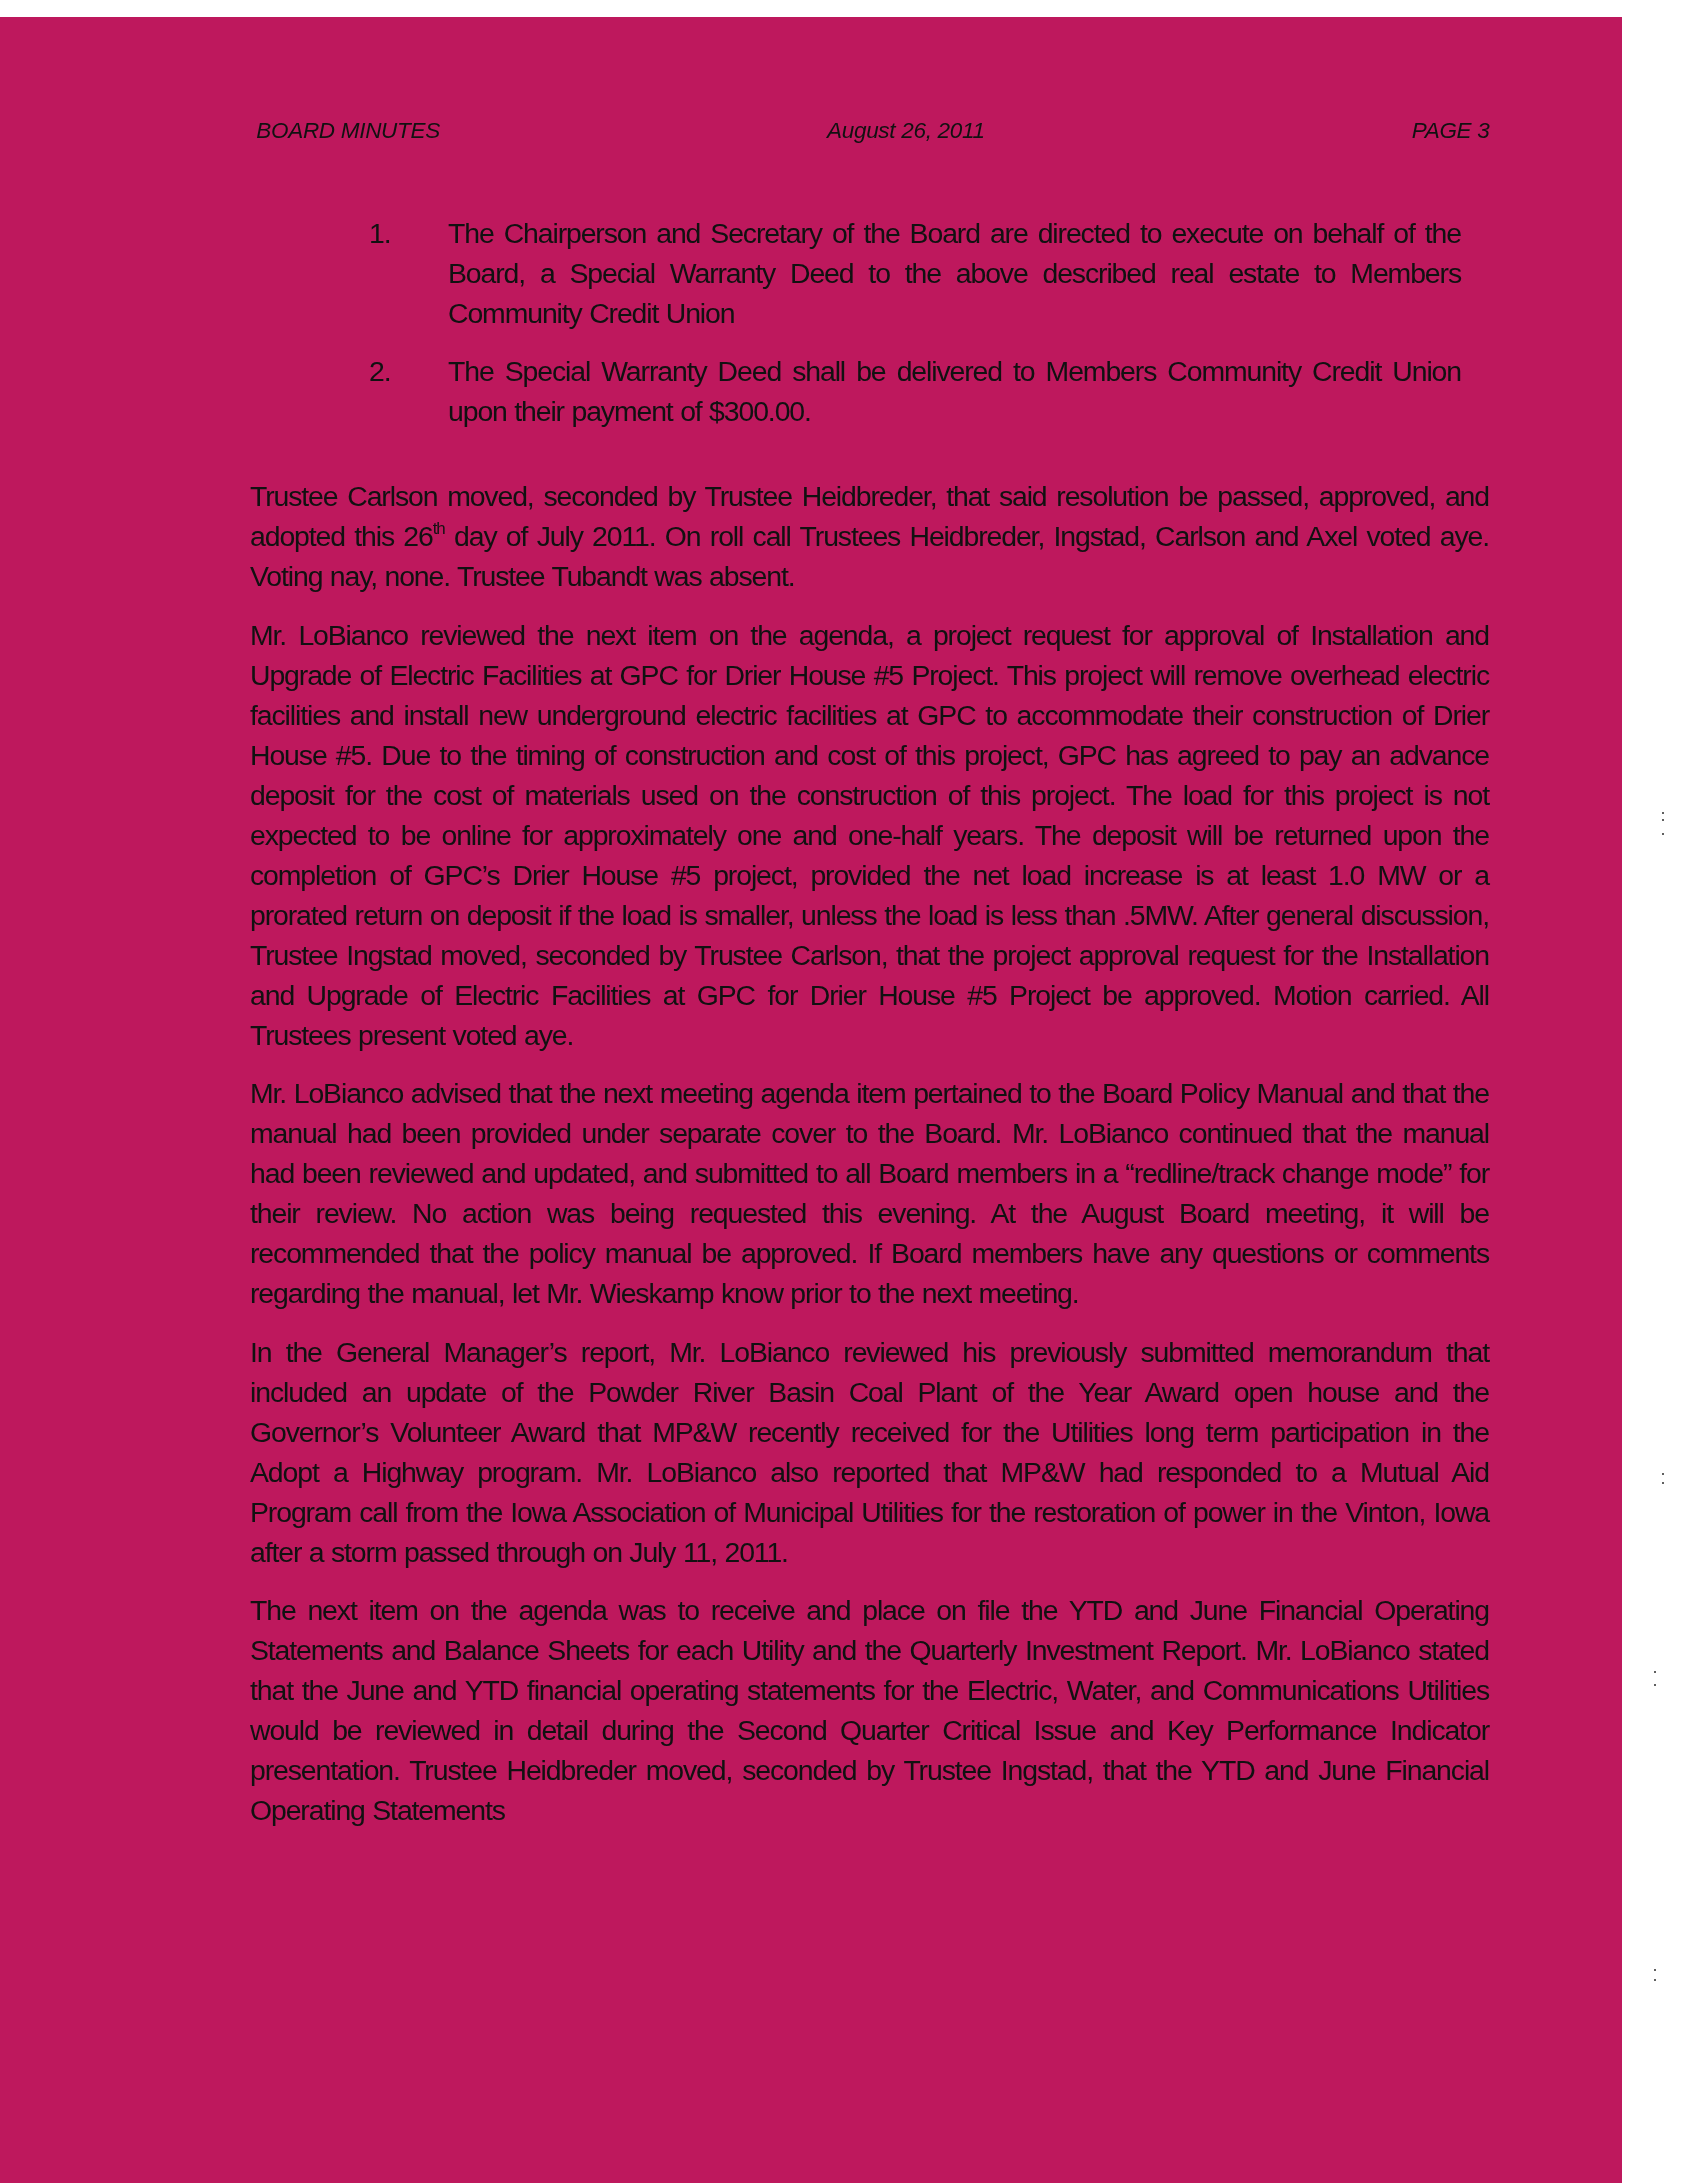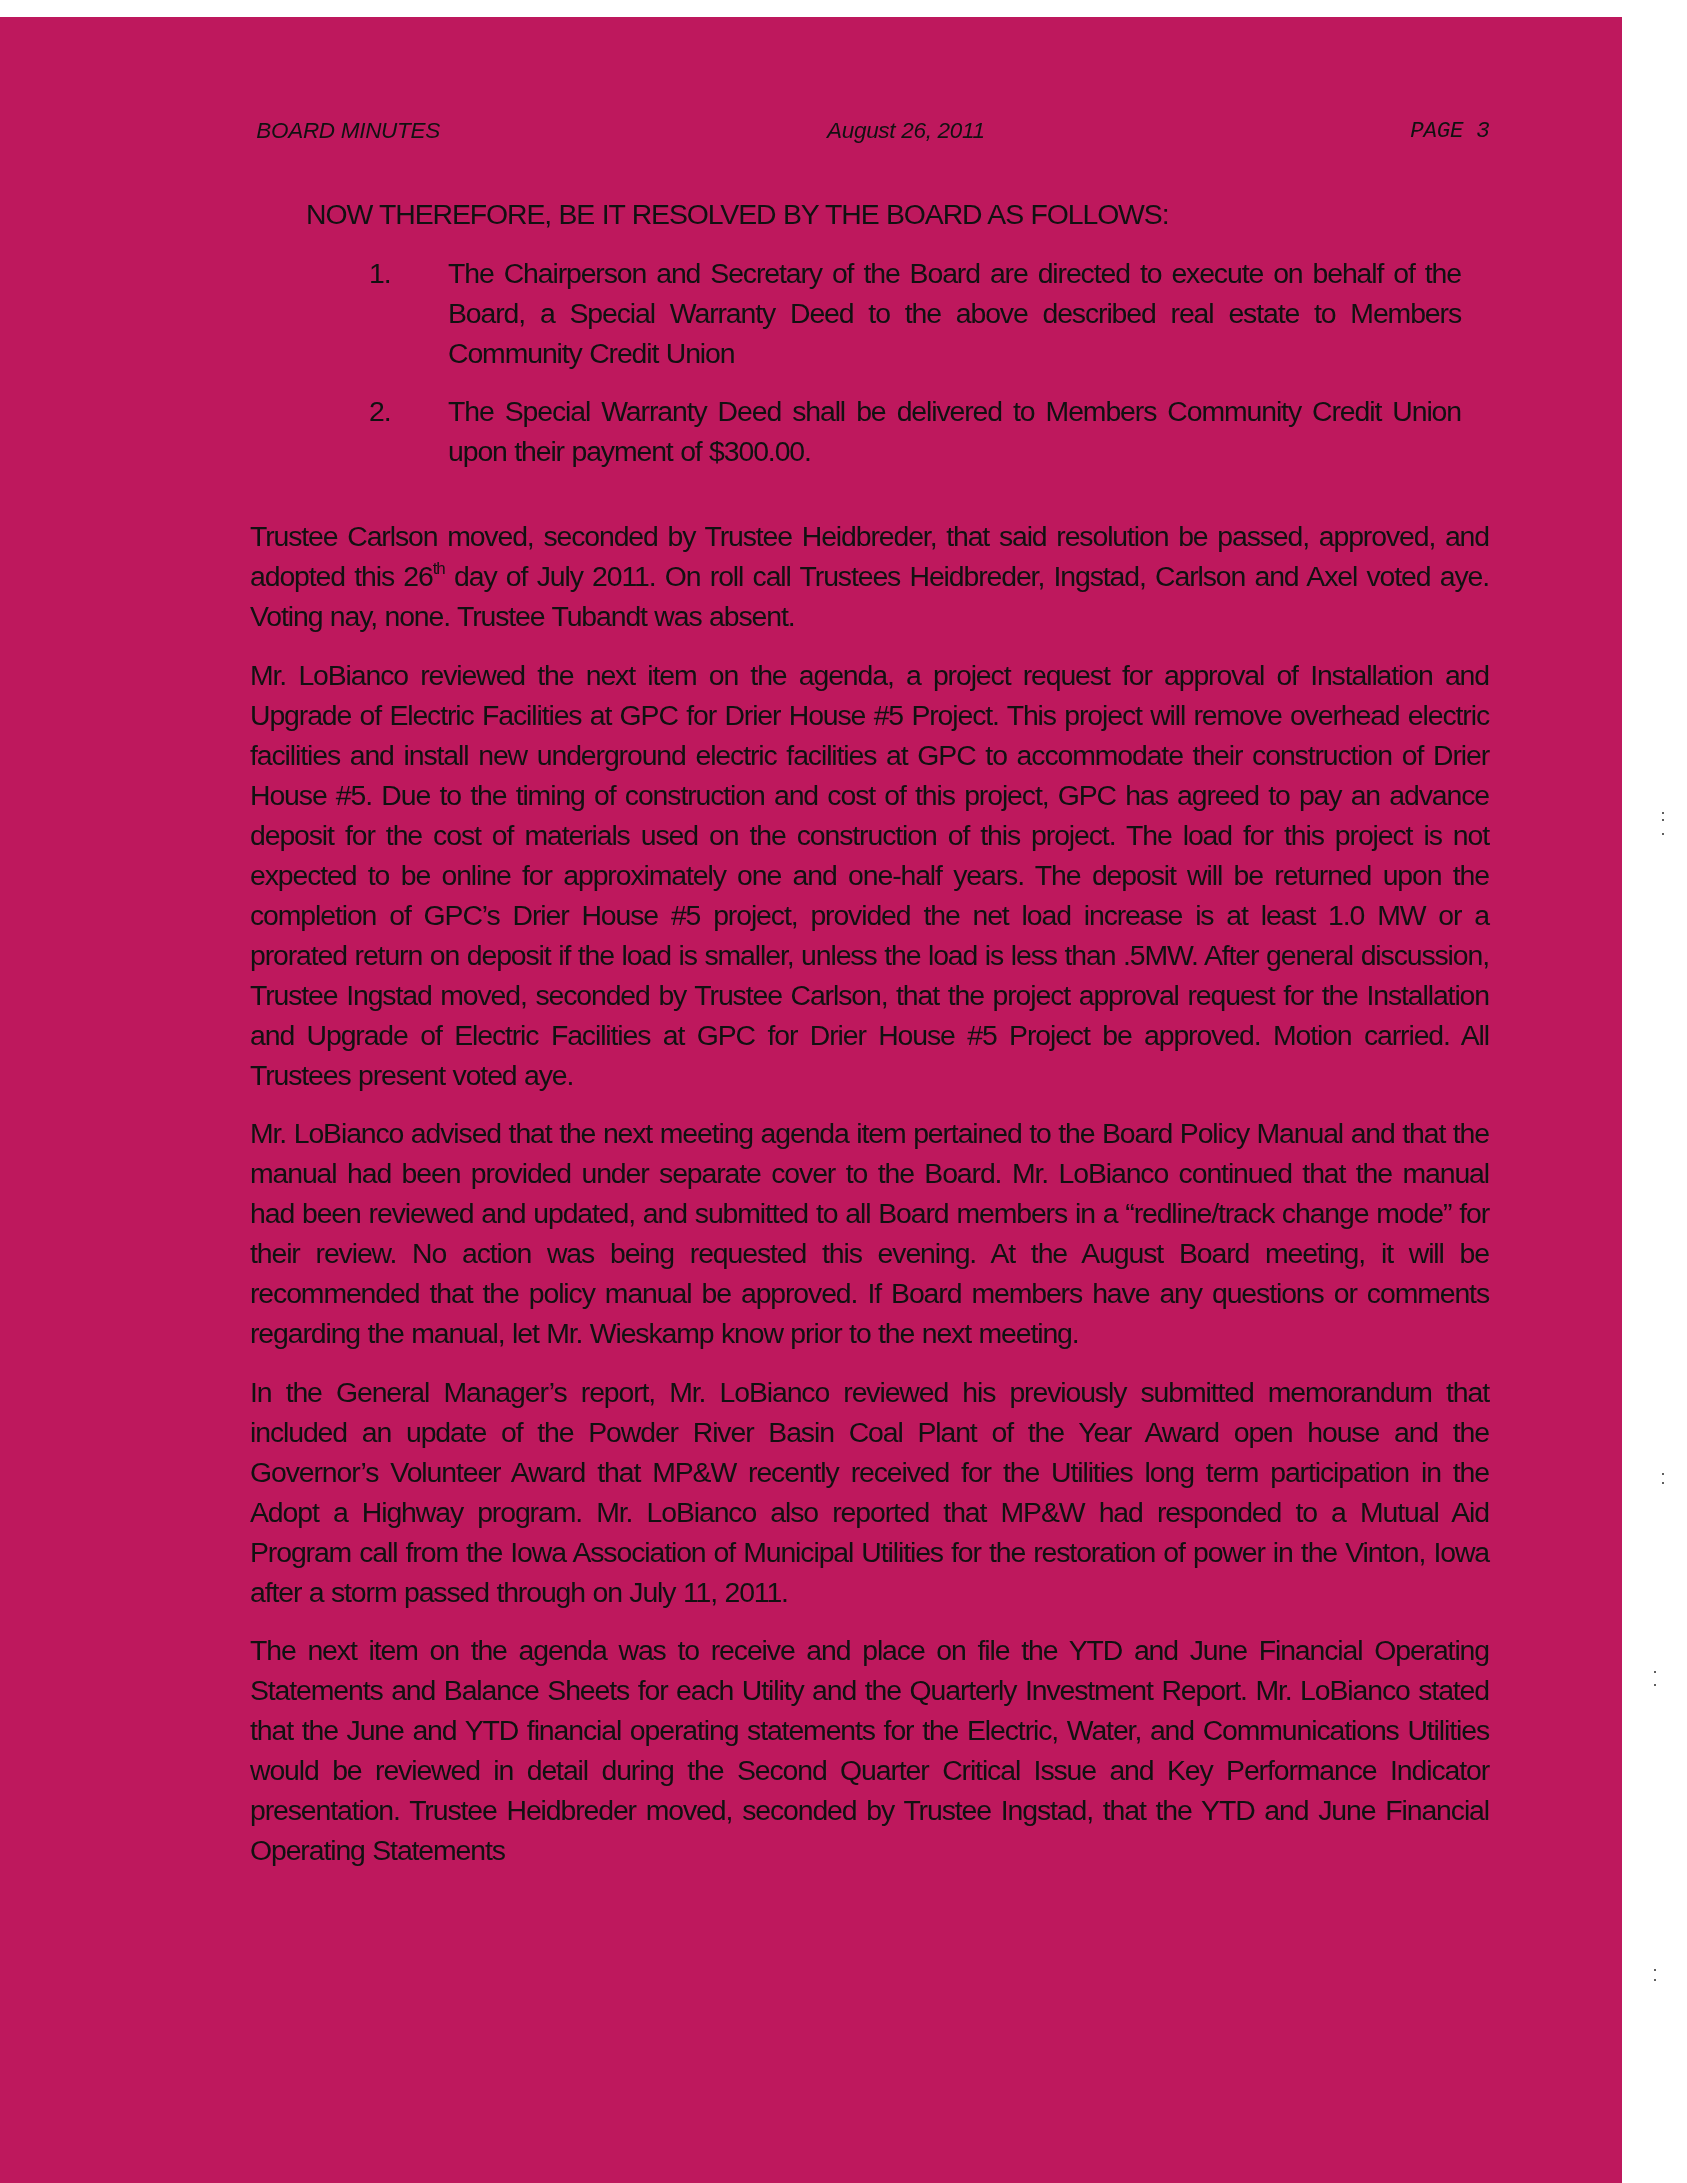--- a/index.html
+++ b/index.html
@@ -28,21 +28,21 @@
       left: 251px;
       width: 1257px;
       height: 33px;
       font-family: "Liberation Sans", sans-serif;
       font-style: italic;
       font-size: 22.5px;
       letter-spacing: -0.3px;
     }
     .header .left { position: absolute; left: 5.3px; top: 0; }
     .header .center { position: absolute; left: 576px; top: 0; }
-    .header .right { position: absolute; right: 18.5px; top: 0; font-family: Liberation Mono, monospace; }
+    .header .right { position: absolute; right: 18.5px; top: 0; }
 
     .body-text {
       position: absolute;
       left: 250px;
       top: 177px;
       width: 1239px;
       font-family: "Liberation Sans", sans-serif;
       font-size: 28.4px;
       line-height: 40px;
       letter-spacing: -1.1px;
@@ -100,21 +100,20 @@
 <div class="page">
 
   <div class="header">
     <span class="left">BOARD MINUTES</span>
     <span class="center">August 26, 2011</span>
     <span class="right">PAGE 3</span>
   </div>
 
   <div class="body-text">
 
-    <div class="resolved">NOW THEREFORE, BE IT RESOLVED BY THE BOARD AS FOLLOWS:</div>
 
     <ol class="resolutions">
       <li>
         <span class="num">1.</span>
         <span class="item-text">The Chairperson and Secretary of the Board are directed to execute on behalf of the Board, a Special Warranty Deed to the above described real estate to Members Community Credit Union</span>
       </li>
       <li>
         <span class="num">2.</span>
         <span class="item-text">The Special Warranty Deed shall be delivered to Members Community Credit Union upon their payment of $300.00.</span>
       </li>

